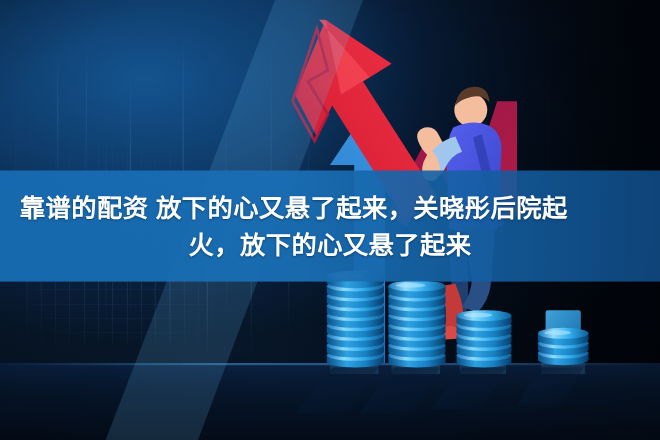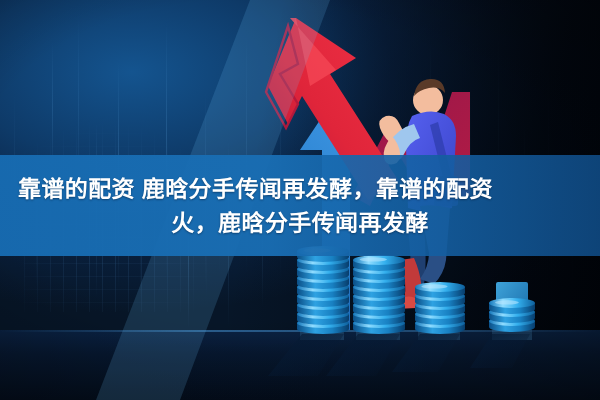--- a/index.html
+++ b/index.html
@@ -340,17 +340,17 @@
           <ellipse cx="506.94" cy="302.4" rx="11.96" ry="2.1" fill="#bfe9ff" opacity="0.55"></ellipse>
         </g>
 
       <g opacity="0.16">
         <path d="M250 0 L330 0 L180 400 L96 400 Z" fill="#6fc4ff"></path>
       </g>
     </svg>
   </div>
 
   <div class="headline-band">
-    <div class="headline-line l1">靠谱的配资 鹿晗分手传闻再发酵，靠谱的配资</div>
-    <div class="headline-line l2">火，鹿晗分手传闻再发酵</div>
+    <div class="headline-line l1">靠谱的配资 放下的心又悬了起来，关晓彤后院起</div>
+    <div class="headline-line l2">火，放下的心又悬了起来</div>
   </div>
 
 </div>
 
 </body></html>

